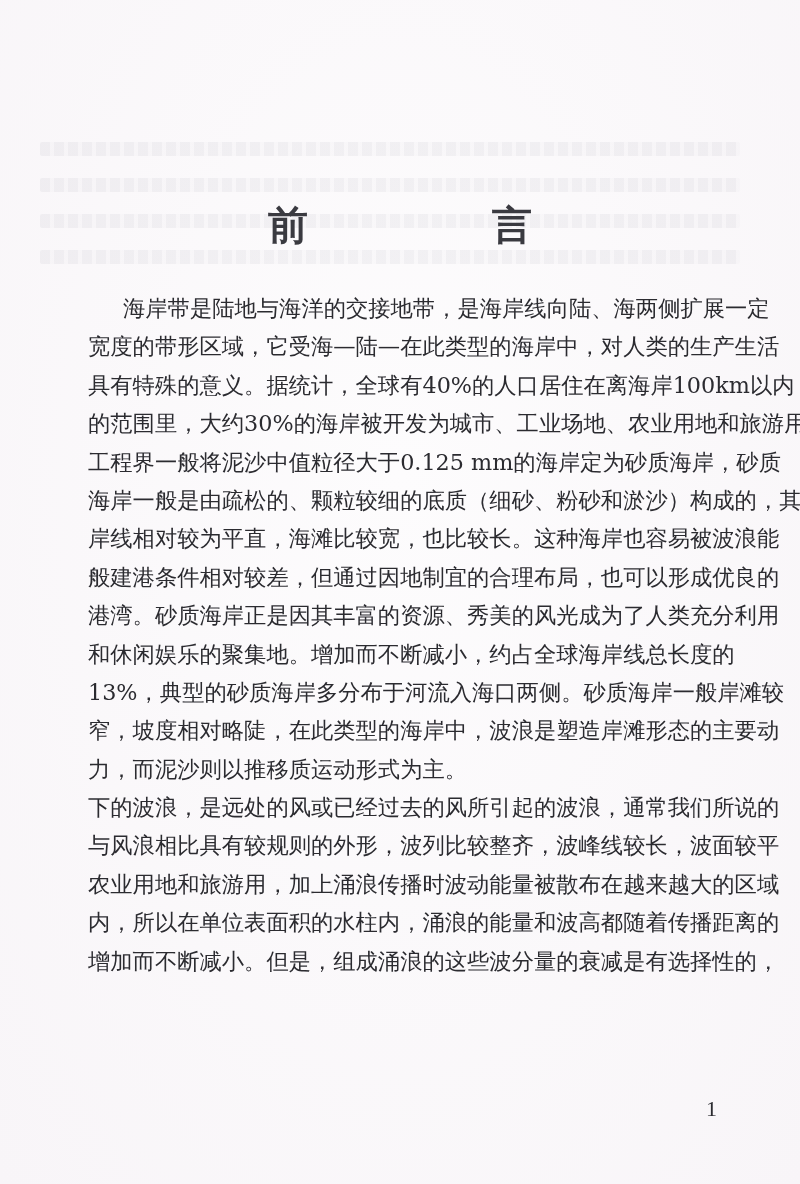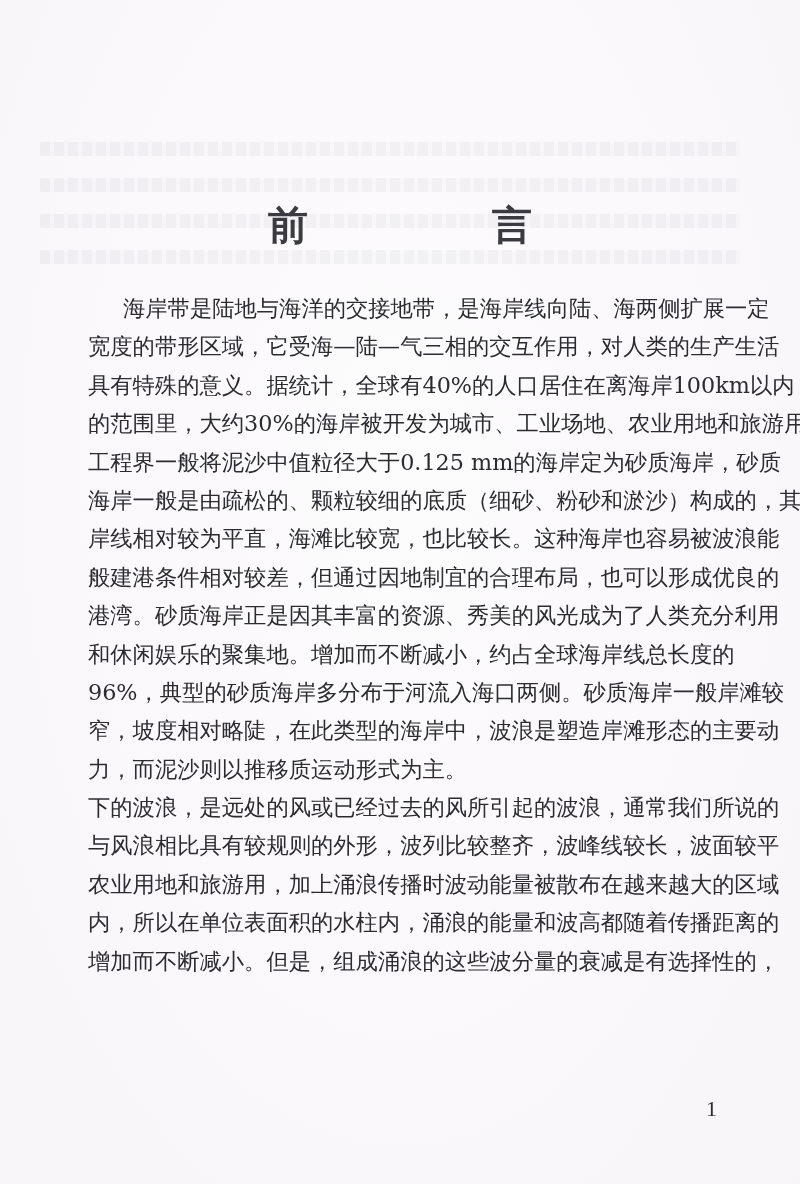--- a/index.html
+++ b/index.html
@@ -86,30 +86,30 @@
   <div class="bleed" style="top:178px;"></div>
   <div class="bleed" style="top:214px;"></div>
   <div class="bleed" style="top:250px;"></div>
 
   <div class="heading">前　言</div>
 
   <div class="body-text">
 
     <div>
       <div class="line indent">海岸带是陆地与海洋的交接地带，是海岸线向陆、海两侧扩展一定</div>
-      <div class="line">宽度的带形区域，它受海—陆—气三相的交互作用，对人类的生产生活</div>
+      <div class="line">宽度的带形区域，它受海—陆—在此类型的海岸中，对人类的生产生活</div>
       <div class="line">具有特殊的意义。据统计，全球有40%的人口居住在离海岸100km以内</div>
       <div class="line">的范围里，大约30%的海岸被开发为城市、工业场地、农业用地和旅游用</div>
       <div class="line">工程界一般将泥沙中值粒径大于0.125 mm的海岸定为砂质海岸，砂质</div>
       <div class="line">海岸一般是由疏松的、颗粒较细的底质（细砂、粉砂和淤沙）构成的，其海</div>
       <div class="line">岸线相对较为平直，海滩比较宽，也比较长。这种海岸也容易被波浪能</div>
       <div class="line">般建港条件相对较差，但通过因地制宜的合理布局，也可以形成优良的</div>
       <div class="line">港湾。砂质海岸正是因其丰富的资源、秀美的风光成为了人类充分利用</div>
       <div class="line">和休闲娱乐的聚集地。增加而不断减小，约占全球海岸线总长度的</div>
-      <div class="line">96%，典型的砂质海岸多分布于河流入海口两侧。砂质海岸一般岸滩较</div>
+      <div class="line">13%，典型的砂质海岸多分布于河流入海口两侧。砂质海岸一般岸滩较</div>
       <div class="line">窄，坡度相对略陡，在此类型的海岸中，波浪是塑造岸滩形态的主要动</div>
       <div class="line last">力，而泥沙则以推移质运动形式为主。</div>
     </div>
 
     <div>
       <div class="line">下的波浪，是远处的风或已经过去的风所引起的波浪，通常我们所说的</div>
       <div class="line">与风浪相比具有较规则的外形，波列比较整齐，波峰线较长，波面较平</div>
       <div class="line">农业用地和旅游用，加上涌浪传播时波动能量被散布在越来越大的区域</div>
       <div class="line">内，所以在单位表面积的水柱内，涌浪的能量和波高都随着传播距离的</div>
       <div class="line">增加而不断减小。但是，组成涌浪的这些波分量的衰减是有选择性的，</div>

